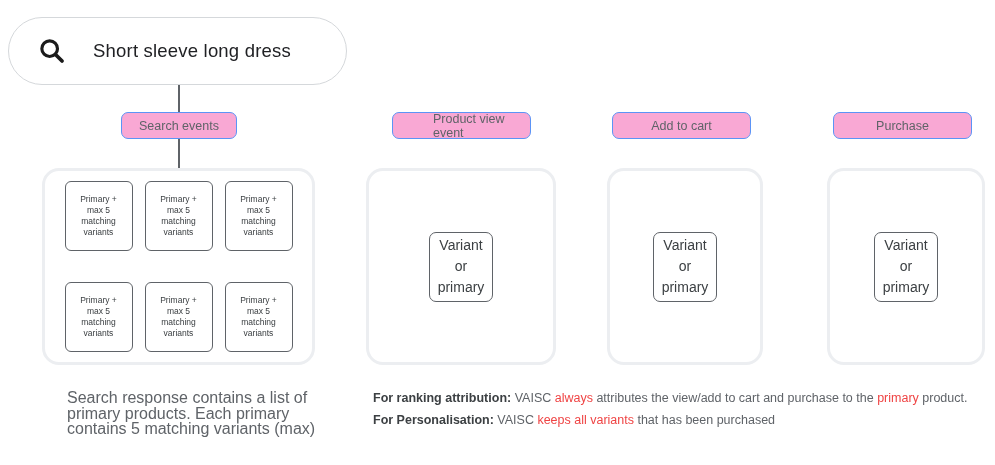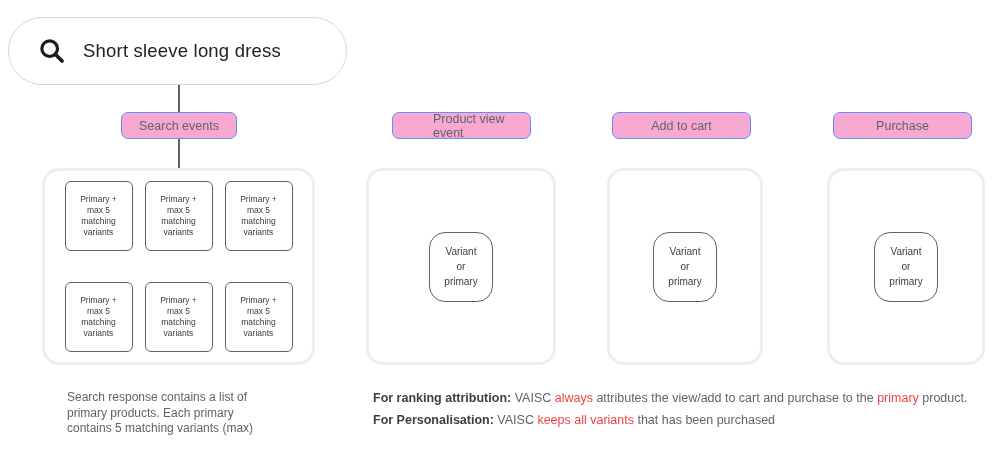--- a/index.html
+++ b/index.html
@@ -19,21 +19,21 @@
     width: 339px; height: 68px;
     border: 1.5px solid #d5d8db;
     border-radius: 35px;
     background: #fff;
     display: flex;
     align-items: center;
     z-index: 2;
   }
   .search-icon-wrap { margin-left: 29px; display: flex; align-items: center; }
   .search-query {
-    margin-left: 17px;
+    margin-left: 27px;
     font-size: 18.5px;
     color: #202124;
     letter-spacing: 0.2px;
   }
 
   
   .connector {
     position: absolute;
     left: 178px; top: 85px;
     width: 1.5px; height: 84px;
@@ -92,37 +92,37 @@
     justify-content: center;
     text-align: center;
     font-size: 8.5px;
     line-height: 1.32;
     color: #3c4043;
     white-space: pre-line;
   }
   .variant-box {
     width: 64px; height: 70px;
     border: 1px solid #5f6368;
-    border-radius: 16px;
+    border-radius: 7px;
     background: #fff;
     display: flex;
     align-items: center;
     justify-content: center;
     text-align: center;
-    font-size: 10px;
+    font-size: 14px;
     line-height: 1.5;
     color: #3c4043;
     white-space: pre-line;
   }
 
   
   .caption-left {
     position: absolute;
     left: 67px; top: 390px;
-    font-size: 12px;
+    font-size: 16px;
     line-height: 15.5px;
     color: #5f6368;
     white-space: pre-line;
   }
   .annotations {
     position: absolute;
     left: 373px; top: 390px;
     font-size: 12.5px;
     color: #5f6368;
   }

